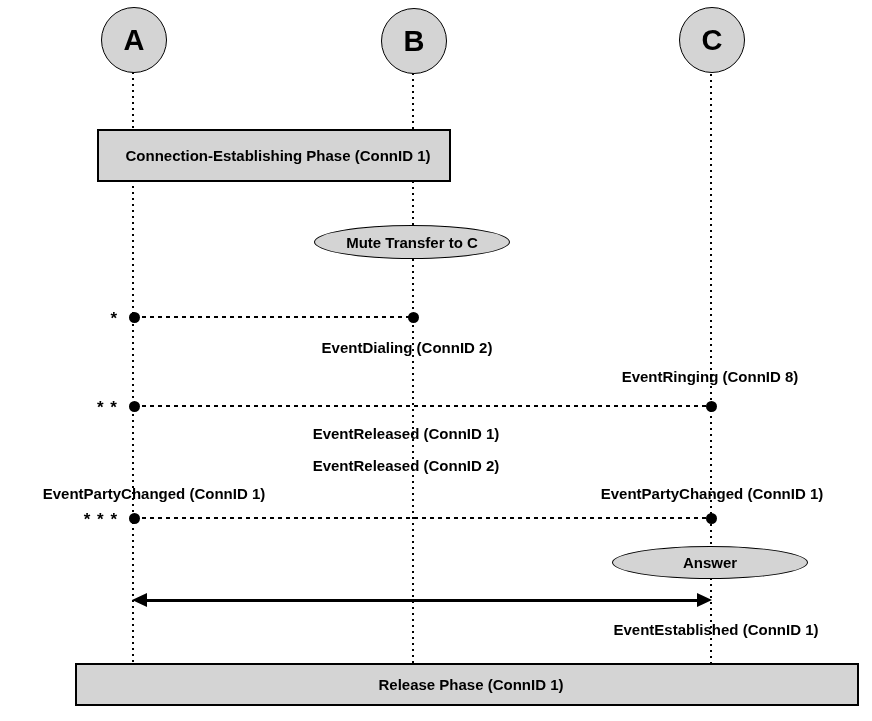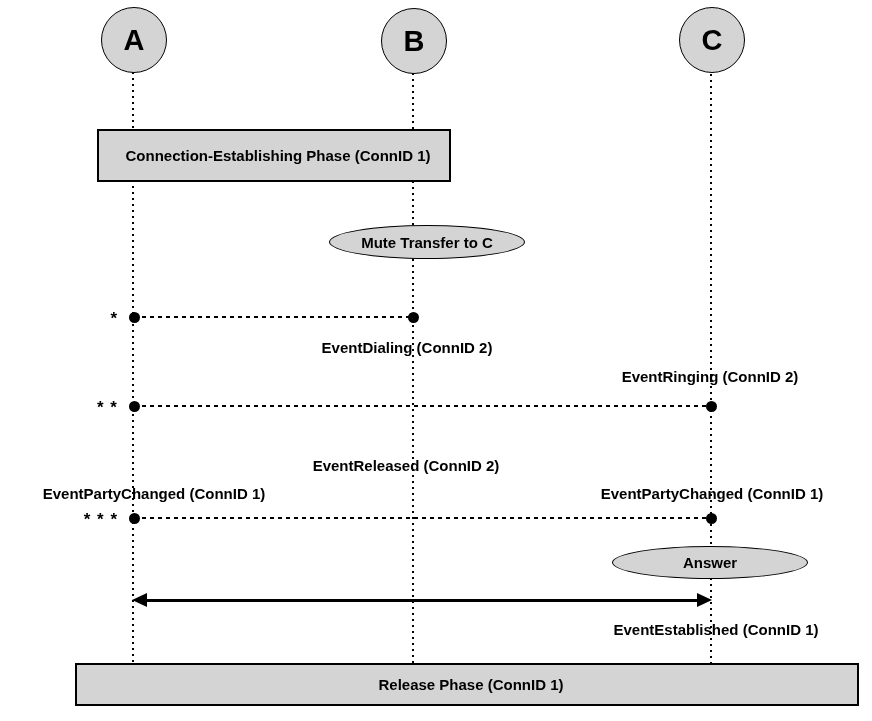--- a/index.html
+++ b/index.html
@@ -92,27 +92,28 @@
   <div class="actor" style="left:381px;top:8px">B</div>
   <div class="actor" style="left:679px;top:7px">C</div>
 
   <div class="phase" style="left:97px;top:129px;width:354px;height:53px">
     <span>Connection-Establishing Phase (ConnID 1)</span>
   </div>
   <div class="phase" style="left:75px;top:663px;width:784px;height:43px">
     <span>Release Phase (ConnID 1)</span>
   </div>
 
-  <div class="action" style="left:329px;top:225px;width:196px;height:34px">
+  <div class="action" style="left:314px;top:225px;width:196px;height:34px">
     <span>Mute Transfer to C</span>
   </div>
   <div class="action" style="left:612px;top:546px;width:196px;height:33px">
     <span>Answer</span>
   </div>
 
   <div class="evt" style="left:407px;top:339px">EventDialing (ConnID 2)</div>
-  <div class="evt" style="left:710px;top:368px">EventRinging (ConnID 2)</div>
+  <div class="evt" style="left:710px;top:368px">EventRinging (ConnID 8)</div>
+  <div class="evt" style="left:406px;top:425px">EventReleased (ConnID 1)</div>
   <div class="evt" style="left:406px;top:457px">EventReleased (ConnID 2)</div>
   <div class="evt" style="left:154px;top:485px">EventPartyChanged (ConnID 1)</div>
   <div class="evt" style="left:712px;top:485px">EventPartyChanged (ConnID 1)</div>
   <div class="evt" style="left:716px;top:621px">EventEstablished (ConnID 1)</div>
 
 </div>
 
 </body></html>

